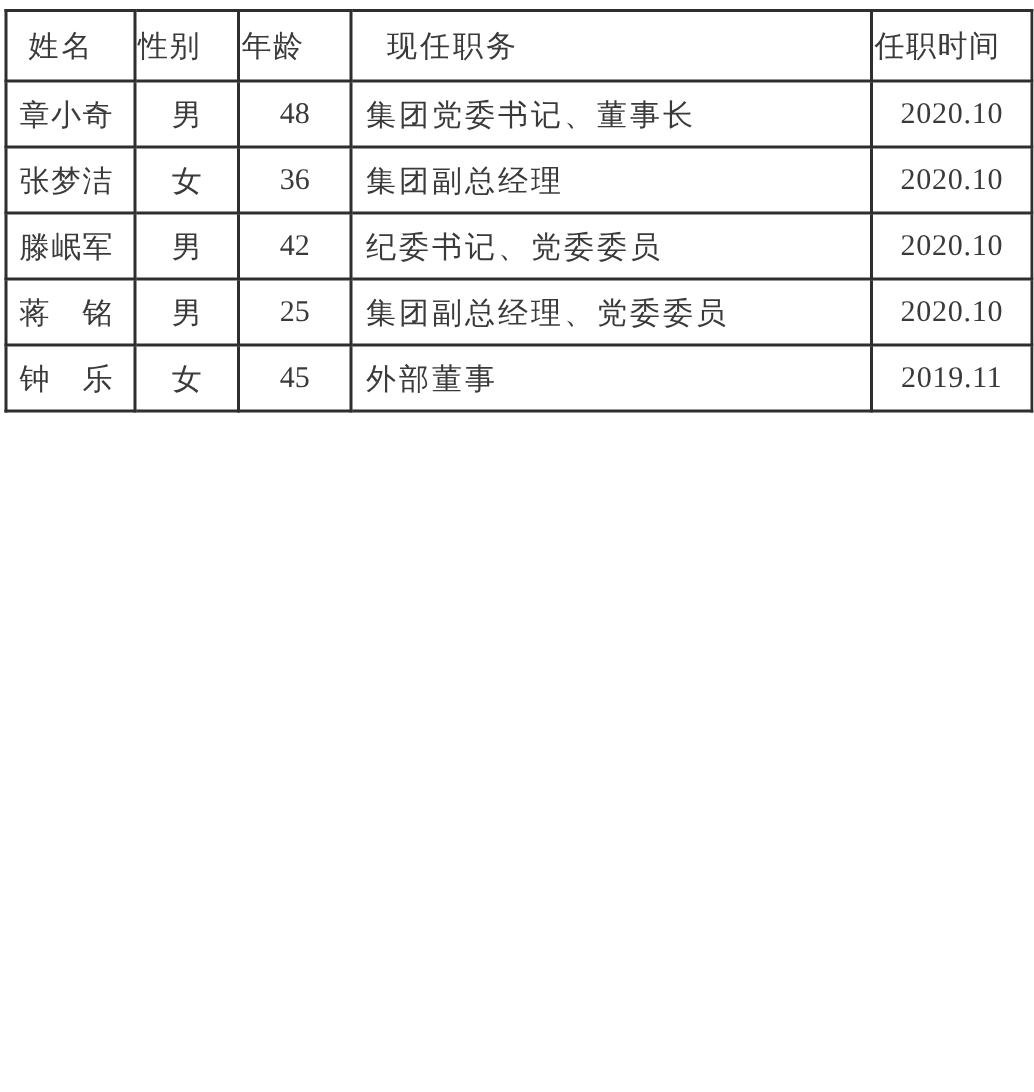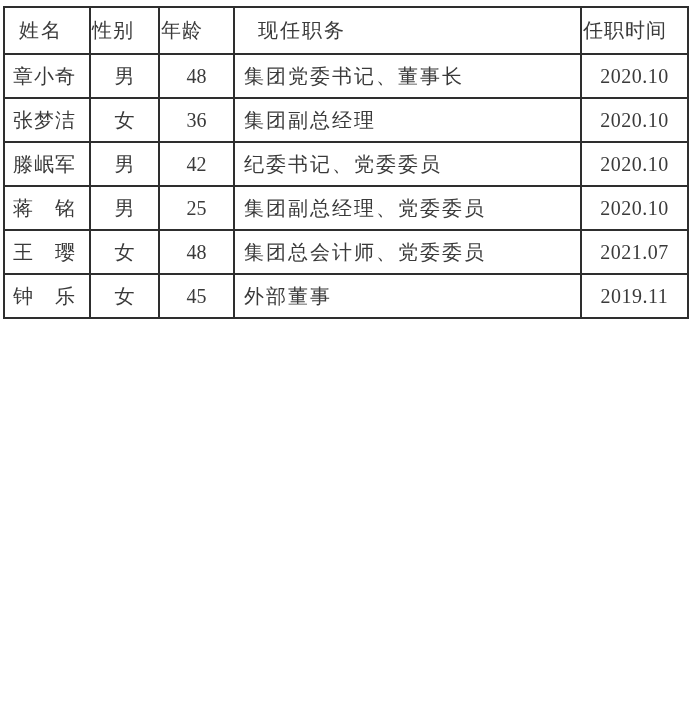--- a/index.html
+++ b/index.html
@@ -86,27 +86,20 @@
       <td class="c-date">2020.10</td>
     </tr>
     <tr>
       <td class="c-name">蒋　铭</td>
       <td class="c-gender">男</td>
       <td class="c-age">25</td>
       <td class="c-pos">集团副总经理、党委委员</td>
       <td class="c-date">2020.10</td>
     </tr>
     <tr>
-      <td class="c-name">王　璎</td>
-      <td class="c-gender">女</td>
-      <td class="c-age">48</td>
-      <td class="c-pos">集团总会计师、党委委员</td>
-      <td class="c-date">2021.07</td>
-    </tr>
-    <tr>
       <td class="c-name">钟　乐</td>
       <td class="c-gender">女</td>
       <td class="c-age">45</td>
       <td class="c-pos">外部董事</td>
       <td class="c-date">2019.11</td>
     </tr>
   </tbody>
 </table>
 
 </body></html>

